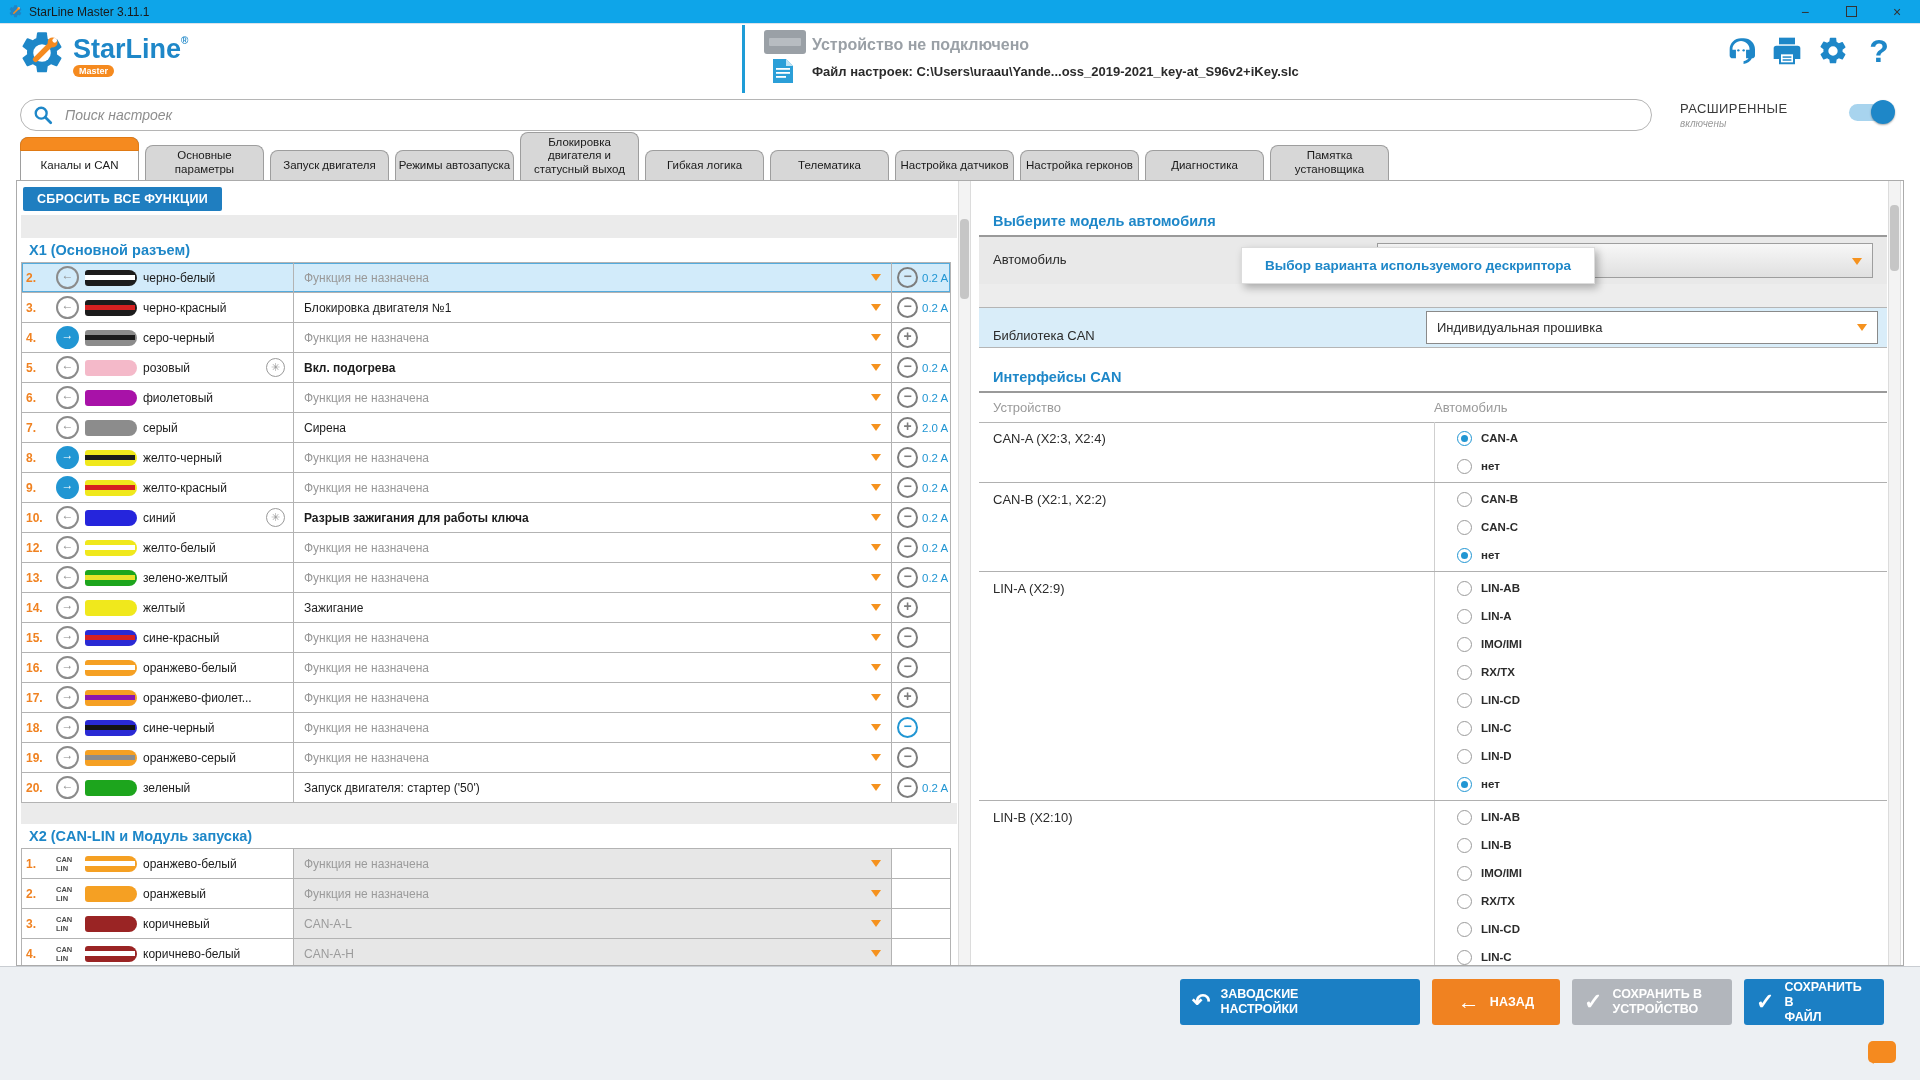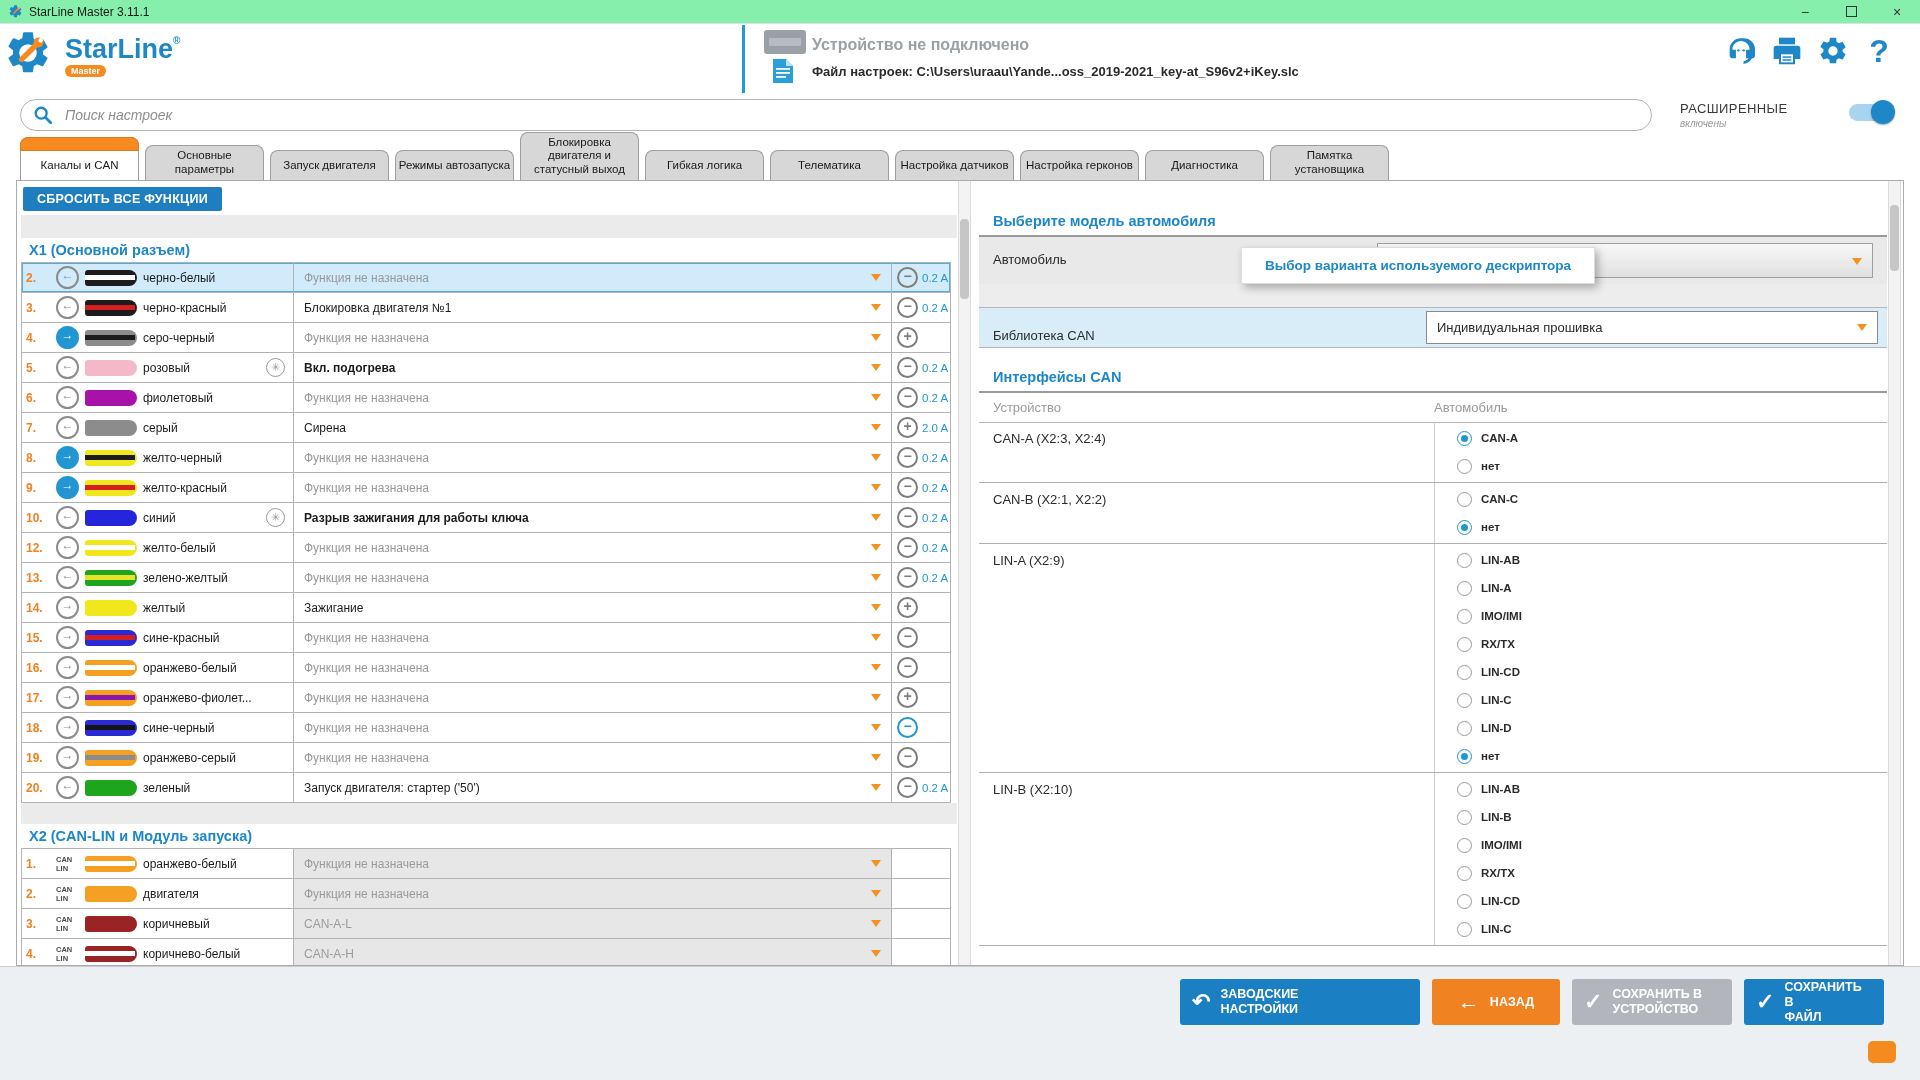--- a/index.html
+++ b/index.html
@@ -1,29 +1,29 @@
 <!DOCTYPE html>
 <html><head>
 <meta charset="utf-8">
 <style>
   html,body{margin:0;padding:0;background:#cdd4db;}
   #app{position:relative;width:1920px;height:1080px;background:#fff;overflow:hidden;
        font-family:"Liberation Sans",sans-serif;color:#222;}
 
   
-  .titlebar{position:absolute;top:0;left:0;right:0;height:24px;background:#86efac;
+  .titlebar{position:absolute;top:0;left:0;right:0;height:24px;background:#0ea5e9;
             border-bottom:1px solid #dbe2ea;display:flex;align-items:center;padding-left:8px;gap:6px;box-sizing:border-box;}
   .titlebar .ttext{font-size:12px;color:#1a1a1a;}
   .wincontrols{position:absolute;right:0;top:0;height:23px;display:flex;}
   .winbtn{width:46px;height:23px;display:flex;align-items:center;justify-content:center;font-size:14px;color:#333;cursor:default;}
   .maxbox{width:9px;height:9px;border:1px solid #333;display:inline-block;}
 
   
   .header{position:absolute;top:24px;left:0;right:0;height:72px;background:#fff;}
-  .logo{position:absolute;left:3px;top:4px;display:flex;gap:12px;}
+  .logo{position:absolute;left:17px;top:4px;display:flex;gap:6px;}
   .logo-txt{display:flex;flex-direction:column;margin-top:8px;}
   .logo-brand{font-size:27px;font-weight:bold;color:#1e87c8;line-height:1;}
   .logo-reg{font-size:10px;vertical-align:top;}
   .logo-master{background:#f58a1f;color:#fff;font-size:9px;font-weight:bold;padding:1px 6px;border-radius:6px;align-self:flex-start;margin-top:2px;}
   .hdr-divider{position:absolute;left:742px;top:1px;width:3px;height:68px;background:#1e9cd7;}
   .dev-icon{position:absolute;left:764px;top:6px;width:42px;height:24px;background:#9aa0a6;border-radius:3px;}
   .dev-icon span{position:absolute;left:5px;top:8px;right:5px;height:8px;background:#b7bcc1;border-radius:1px;}
   .dev-status{position:absolute;left:812px;top:12px;font-size:16px;font-weight:bold;color:#9aa0a6;}
   .file-icon{position:absolute;left:772px;top:34px;width:22px;height:26px;}
   .file-text{position:absolute;left:812px;top:40px;font-size:13px;font-weight:bold;color:#2b2b2b;}
@@ -594,21 +594,21 @@
               <div class="cell-cur"></div>
             </div>
             <div class="chrow st-disabled x2">
               <div class="cell-left">
                 <span class="num">2.</span>
                 <span class="canlin">
                   <span>CAN</span>
                   <span>LIN</span>
                 </span>
                 <span class="swatch" style="background: rgb(245, 160, 35);"></span>
-                <span class="wname">двигателя</span>
+                <span class="wname">оранжевый</span>
               </div>
               <div class="cell-func">
                 <span class="ftext">Функция не назначена</span>
                 <span class="dd-arrow"></span>
               </div>
               <div class="cell-cur"></div>
             </div>
             <div class="chrow st-disabled x2">
               <div class="cell-left">
                 <span class="num">3.</span>
@@ -687,20 +687,24 @@
                 <span class="radio"></span>
                 <span class="glab">нет</span>
               </div>
             </div>
           </div>
           <div class="group">
             <div class="glabel">CAN-B (X2:1, X2:2)</div>
             <div class="gopts">
               <div class="gopt">
                 <span class="radio"></span>
+                <span class="glab">CAN-B</span>
+              </div>
+              <div class="gopt">
+                <span class="radio"></span>
                 <span class="glab">CAN-C</span>
               </div>
               <div class="gopt">
                 <span class="radio sel"></span>
                 <span class="glab">нет</span>
               </div>
             </div>
           </div>
           <div class="group">
             <div class="glabel">LIN-A (X2:9)</div>

